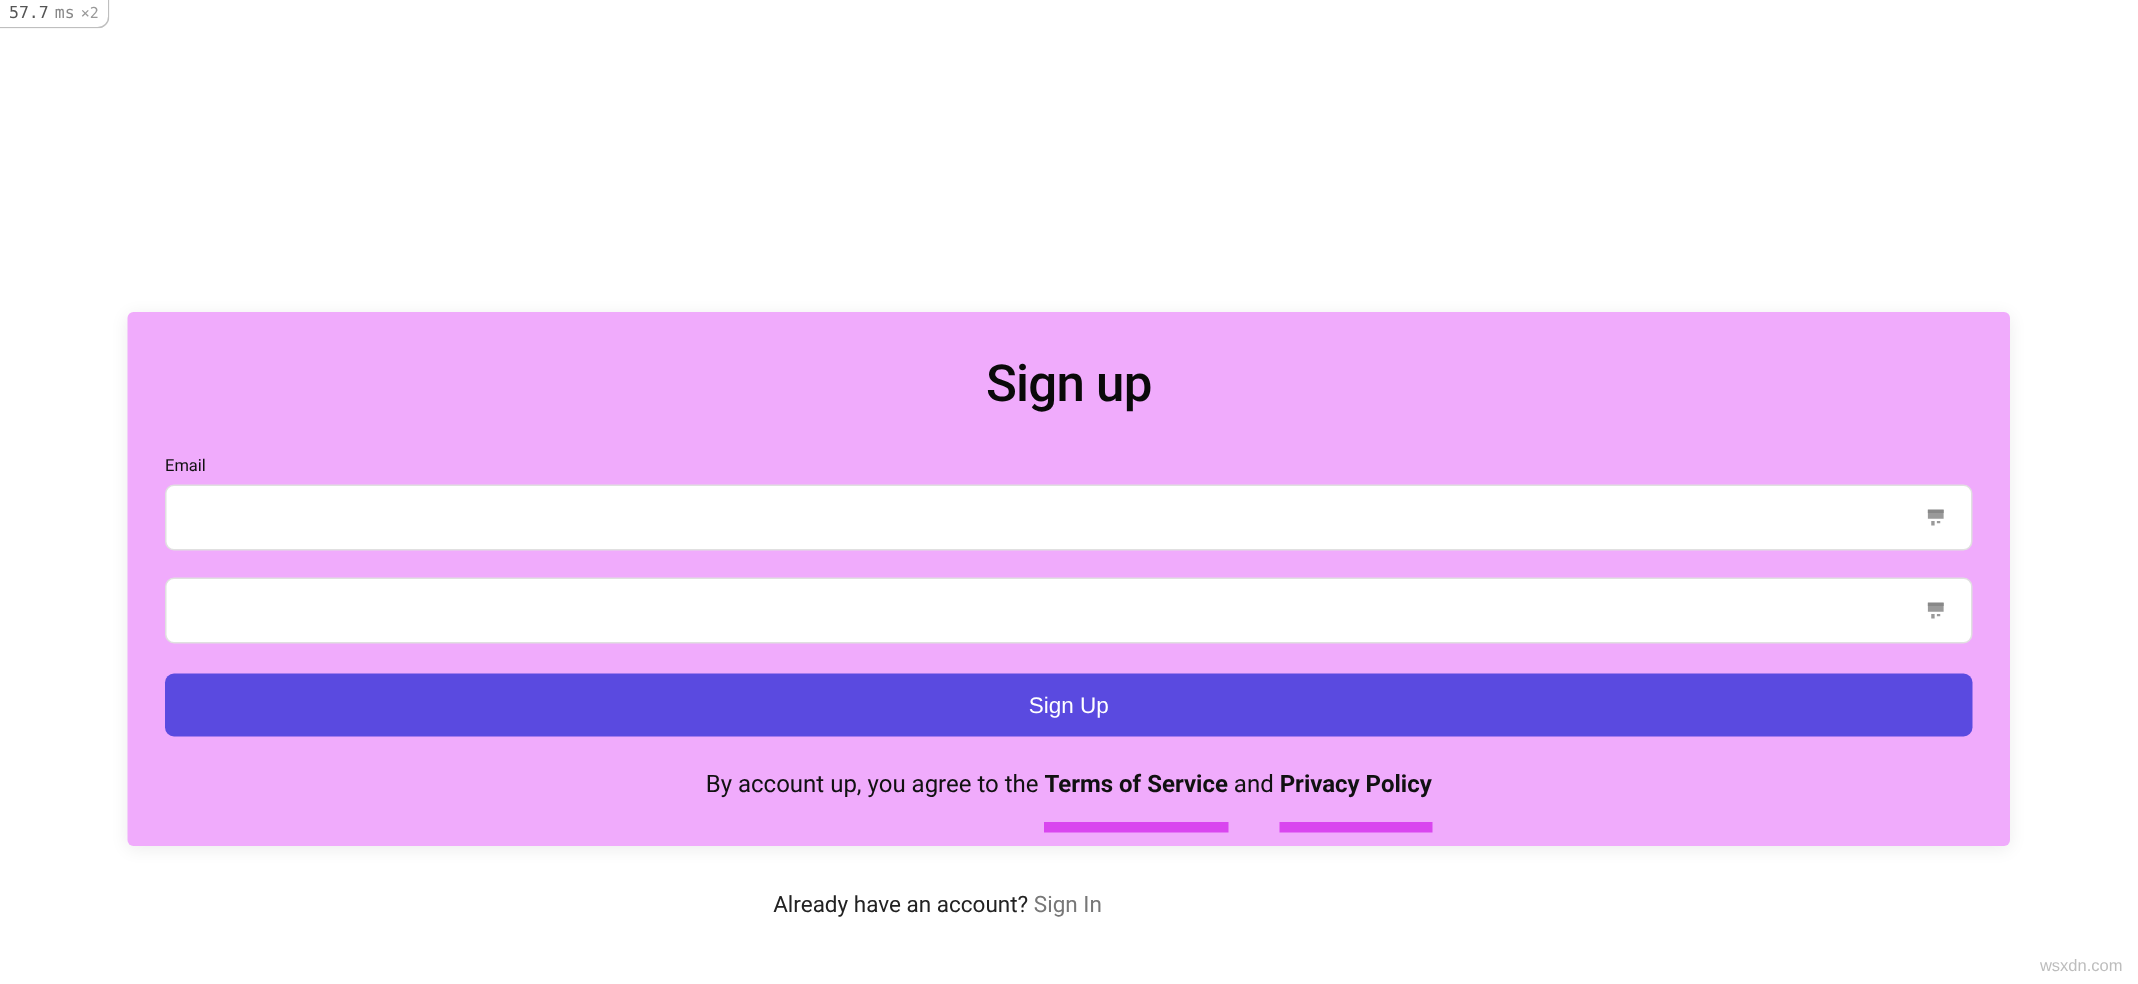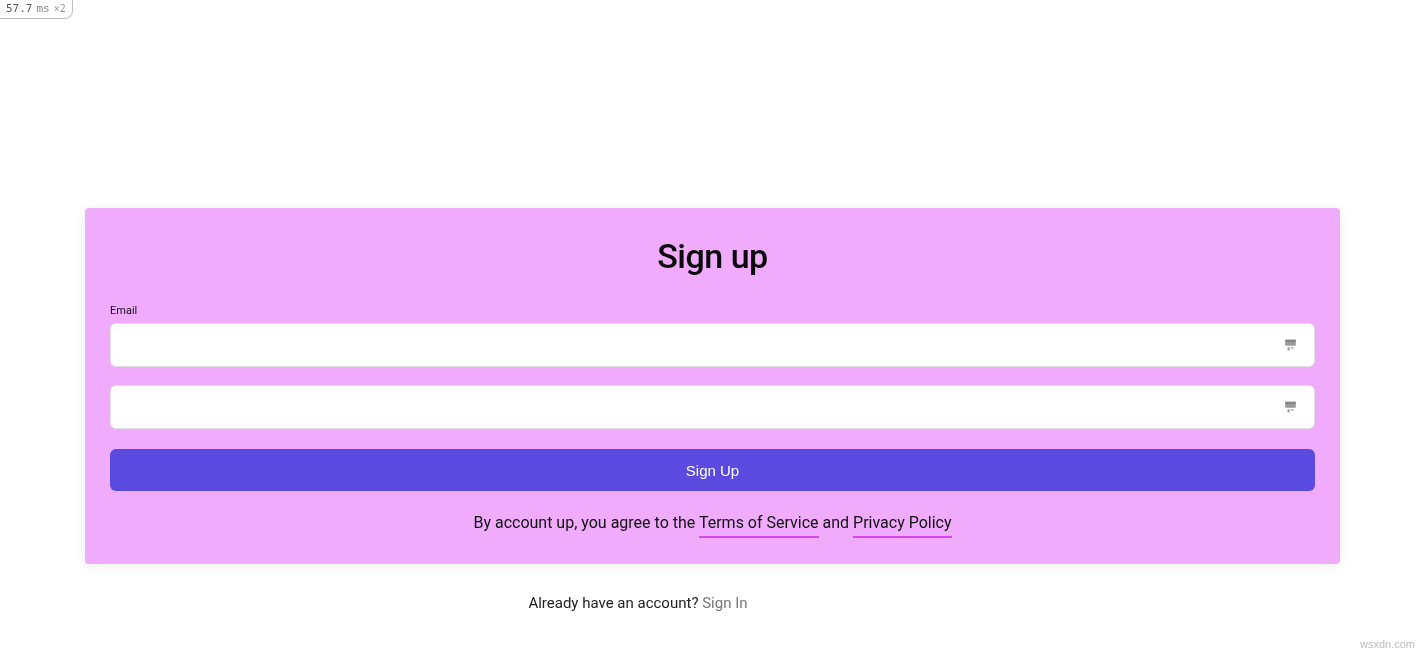--- a/index.html
+++ b/index.html
@@ -98,32 +98,32 @@
     }
     .agreement {
       text-align: center;
       font-size: 16px;
       color: #111;
       margin-top: 22px;
     }
     .agreement a {
       color: #111;
       text-decoration: none;
-      border-bottom: 2px solid #d946ef;
-      padding-bottom: 4px;
+      border-bottom: 7px solid #d946ef;
+      padding-bottom: 16px;
+      font-weight: bold;
     }
     .below-card {
       position: absolute;
       top: 594px;
       left: 0;
       width: 1250px;
       text-align: center;
       font-size: 15px;
       color: #222;
-      margin-left: 13px;
     }
     .below-card a {
       color: #777;
       text-decoration: none;
     }
     .attrib {
       position: absolute;
       bottom: 6px;
       right: 10px;
       font-size: 11px;

